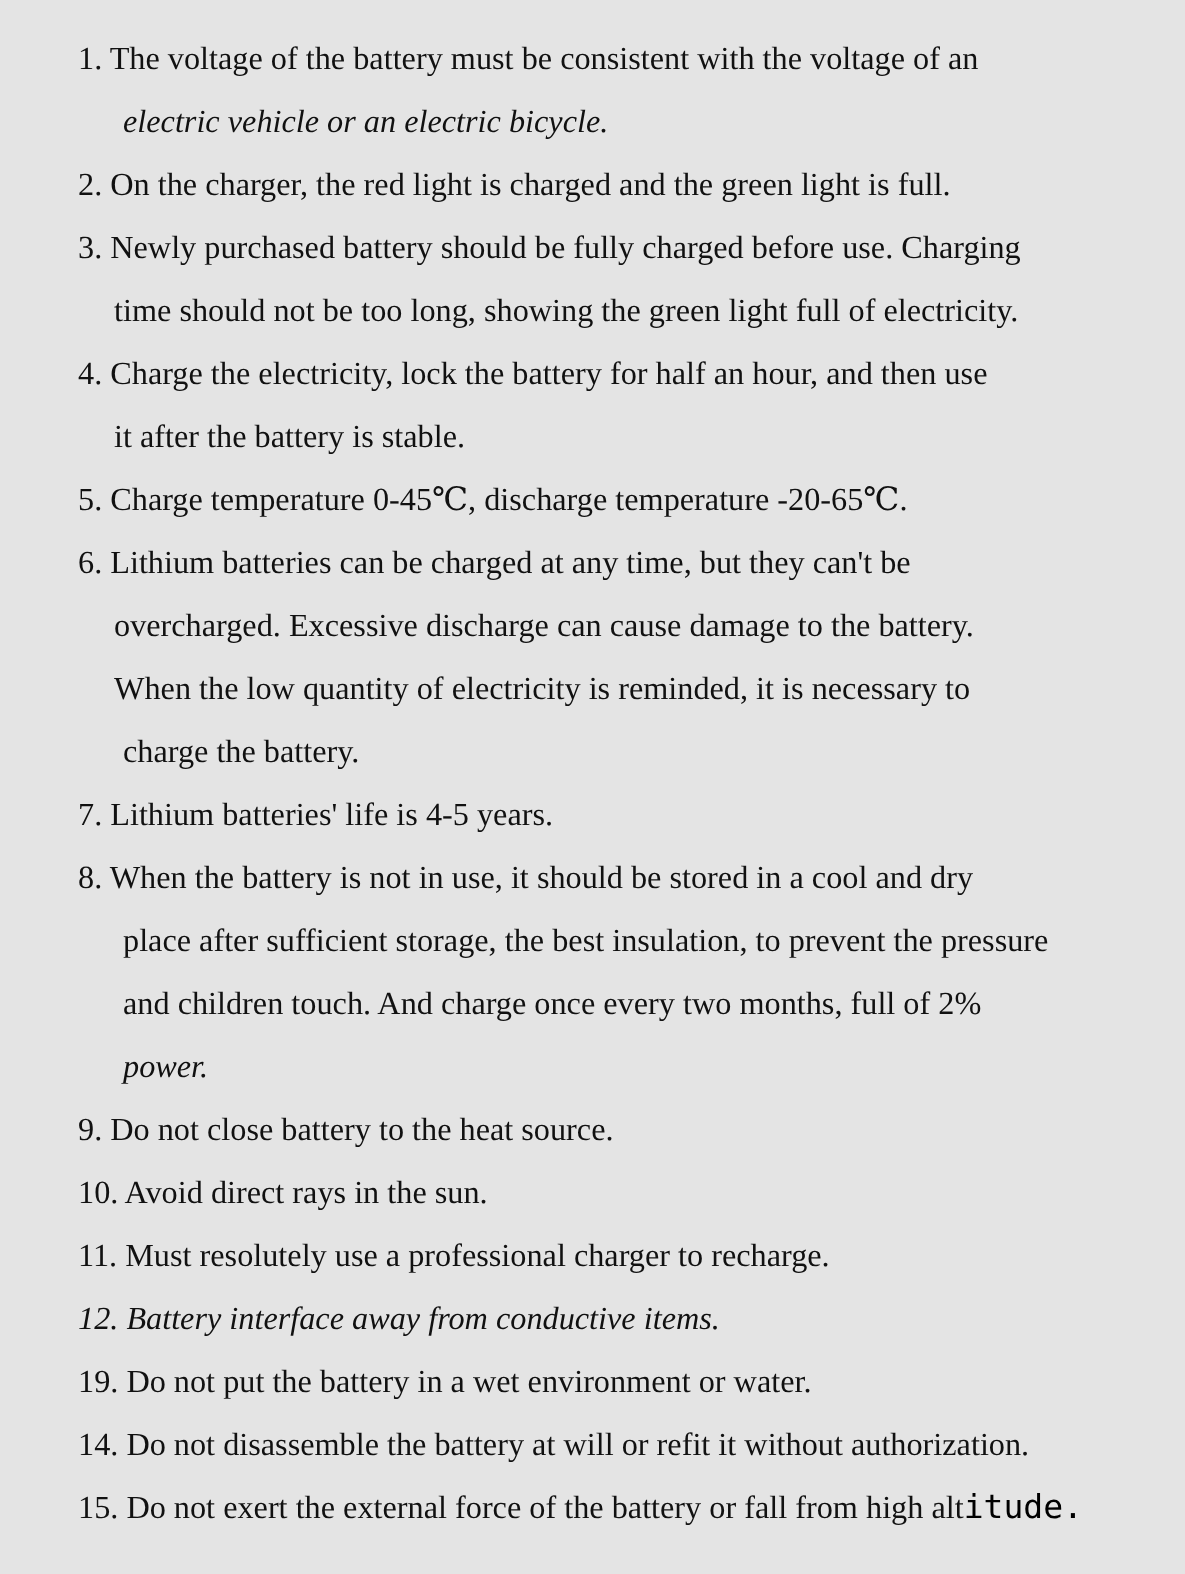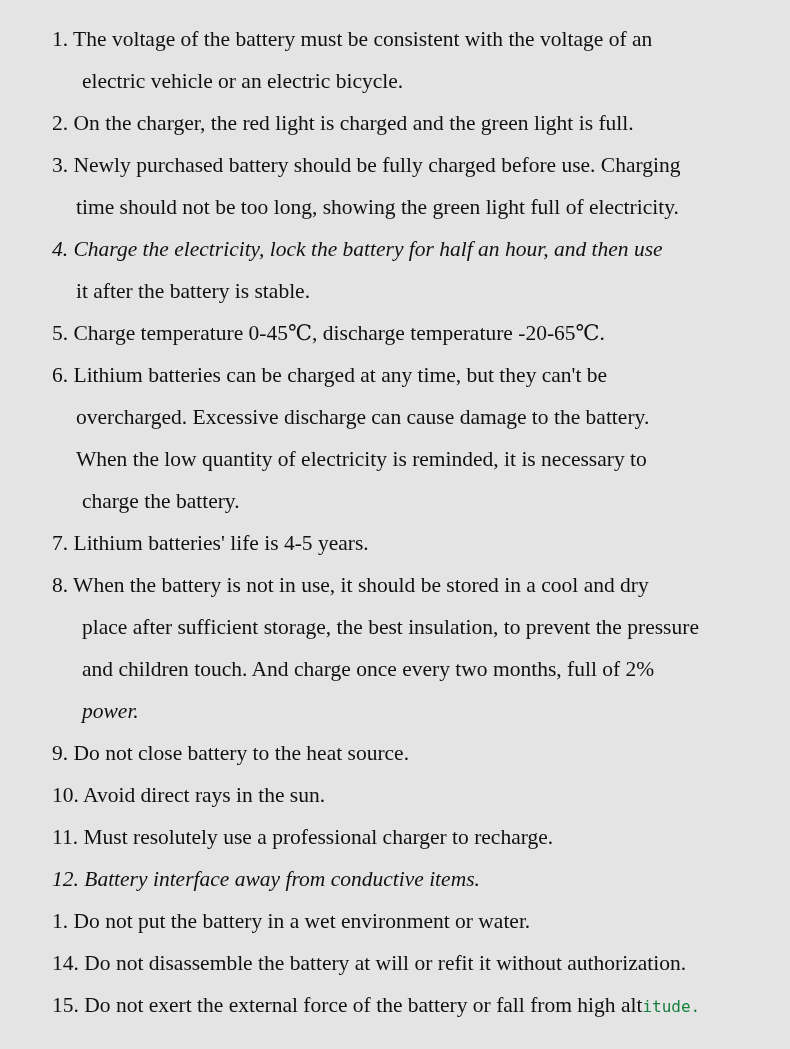--- a/index.html
+++ b/index.html
@@ -27,45 +27,45 @@
       color: #111111;
       line-height: 42px;
       height: 42px;
     }
     .cond {
       transform-origin: left center;
       margin-left: 28px;
     }
     .mono {
       font-family: "DejaVu Sans Mono", "Liberation Mono", monospace;
-      font-size: 16px;
-      color: #15803d;
+      font-size: 22px;
+      color: #000000;
     }
   </style>
 </head>
 <body>
 
 <div class="doc" id="doc">
     <div class="line cond" style="left: 24px; top: 0px;"><span>1. The voltage of the battery must be consistent with the voltage of an</span></div>
-    <div class="line cond" style="left: 54px; top: 42px;"><span>electric vehicle or an electric bicycle.</span></div>
+    <div class="line cond" style="left: 54px; top: 42px; font-style: italic;"><span>electric vehicle or an electric bicycle.</span></div>
     <div class="line cond" style="left: 24px; top: 84px;"><span>2. On the charger, the red light is charged and the green light is full.</span></div>
     <div class="line cond" style="left: 24px; top: 126px;"><span>3. Newly purchased battery should be fully charged before use. Charging</span></div>
     <div class="line cond" style="left: 48px; top: 168px;"><span>time should not be too long, showing the green light full of electricity.</span></div>
-    <div class="line cond" style="left: 24px; top: 210px; font-style: italic;"><span>4. Charge the electricity, lock the battery for half an hour, and then use</span></div>
+    <div class="line cond" style="left: 24px; top: 210px;"><span>4. Charge the electricity, lock the battery for half an hour, and then use</span></div>
     <div class="line cond" style="left: 48px; top: 252px;"><span>it after the battery is stable.</span></div>
     <div class="line cond" style="left: 24px; top: 294px; text-align: center;"><span>5. Charge temperature 0-45℃, discharge temperature -20-65℃.</span></div>
     <div class="line cond" style="left: 24px; top: 336px;"><span>6. Lithium batteries can be charged at any time, but they can't be</span></div>
     <div class="line cond" style="left: 48px; top: 378px;"><span>overcharged. Excessive discharge can cause damage to the battery.</span></div>
     <div class="line cond" style="left: 48px; top: 420px;"><span>When the low quantity of electricity is reminded, it is necessary to</span></div>
     <div class="line cond" style="left: 54px; top: 462px;"><span>charge the battery.</span></div>
     <div class="line cond" style="left: 24px; top: 504px;"><span>7. Lithium batteries' life is 4-5 years.</span></div>
     <div class="line cond" style="left: 24px; top: 546px;"><span>8. When the battery is not in use, it should be stored in a cool and dry</span></div>
     <div class="line cond" style="left: 54px; top: 588px; text-align: right;"><span>place after sufficient storage, the best insulation, to prevent the pressure</span></div>
     <div class="line cond" style="left: 54px; top: 630px;"><span>and children touch. And charge once every two months, full of 2%</span></div>
     <div class="line cond" style="left: 54px; top: 672px; font-style: italic;"><span>power.</span></div>
     <div class="line cond" style="left: 24px; top: 714px;"><span>9. Do not close battery to the heat source.</span></div>
     <div class="line cond" style="left: 24px; top: 756px;"><span>10. Avoid direct rays in the sun.</span></div>
     <div class="line cond" style="left: 24px; top: 798px;"><span>11. Must resolutely use a professional charger to recharge.</span></div>
     <div class="line cond" style="left: 24px; top: 840px; font-style: italic;"><span>12. Battery interface away from conductive items.</span></div>
-    <div class="line cond" style="left: 24px; top: 882px;"><span>1. Do not put the battery in a wet environment or water.</span></div>
+    <div class="line cond" style="left: 24px; top: 882px;"><span>19. Do not put the battery in a wet environment or water.</span></div>
     <div class="line cond" style="left: 24px; top: 924px;"><span>14. Do not disassemble the battery at will or refit it without authorization.</span></div>
     <div class="line cond" style="left: 24px; top: 966px;"><span>15. Do not exert the external force of the battery or fall from high alt</span><span class="mono">itude.</span></div>
   </div>
 
 </body></html>

